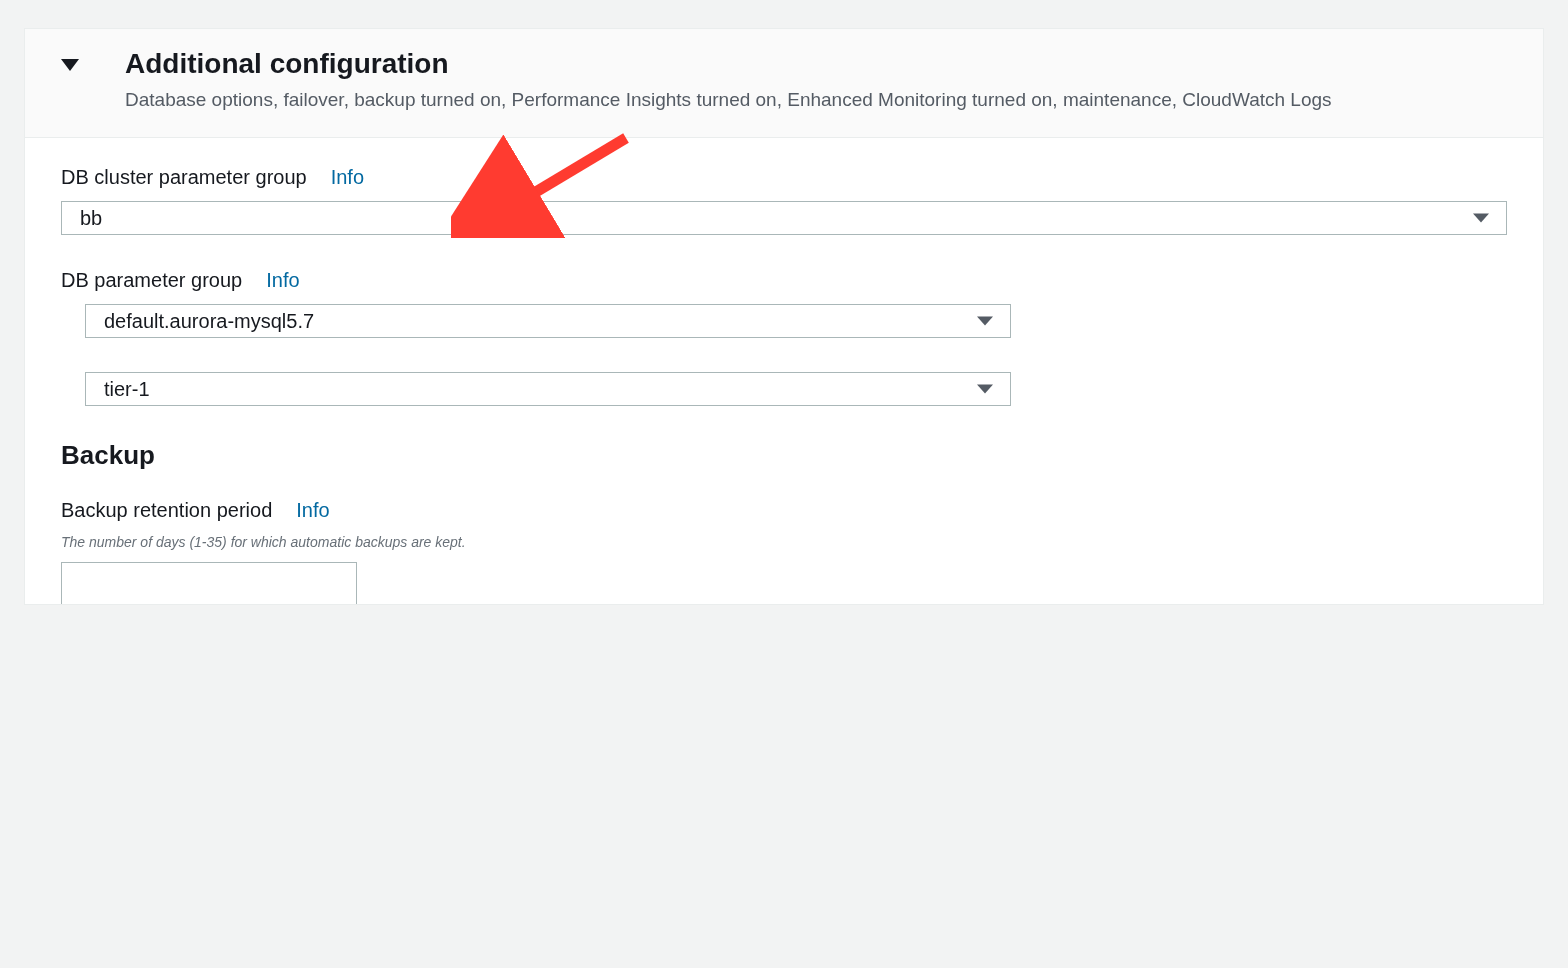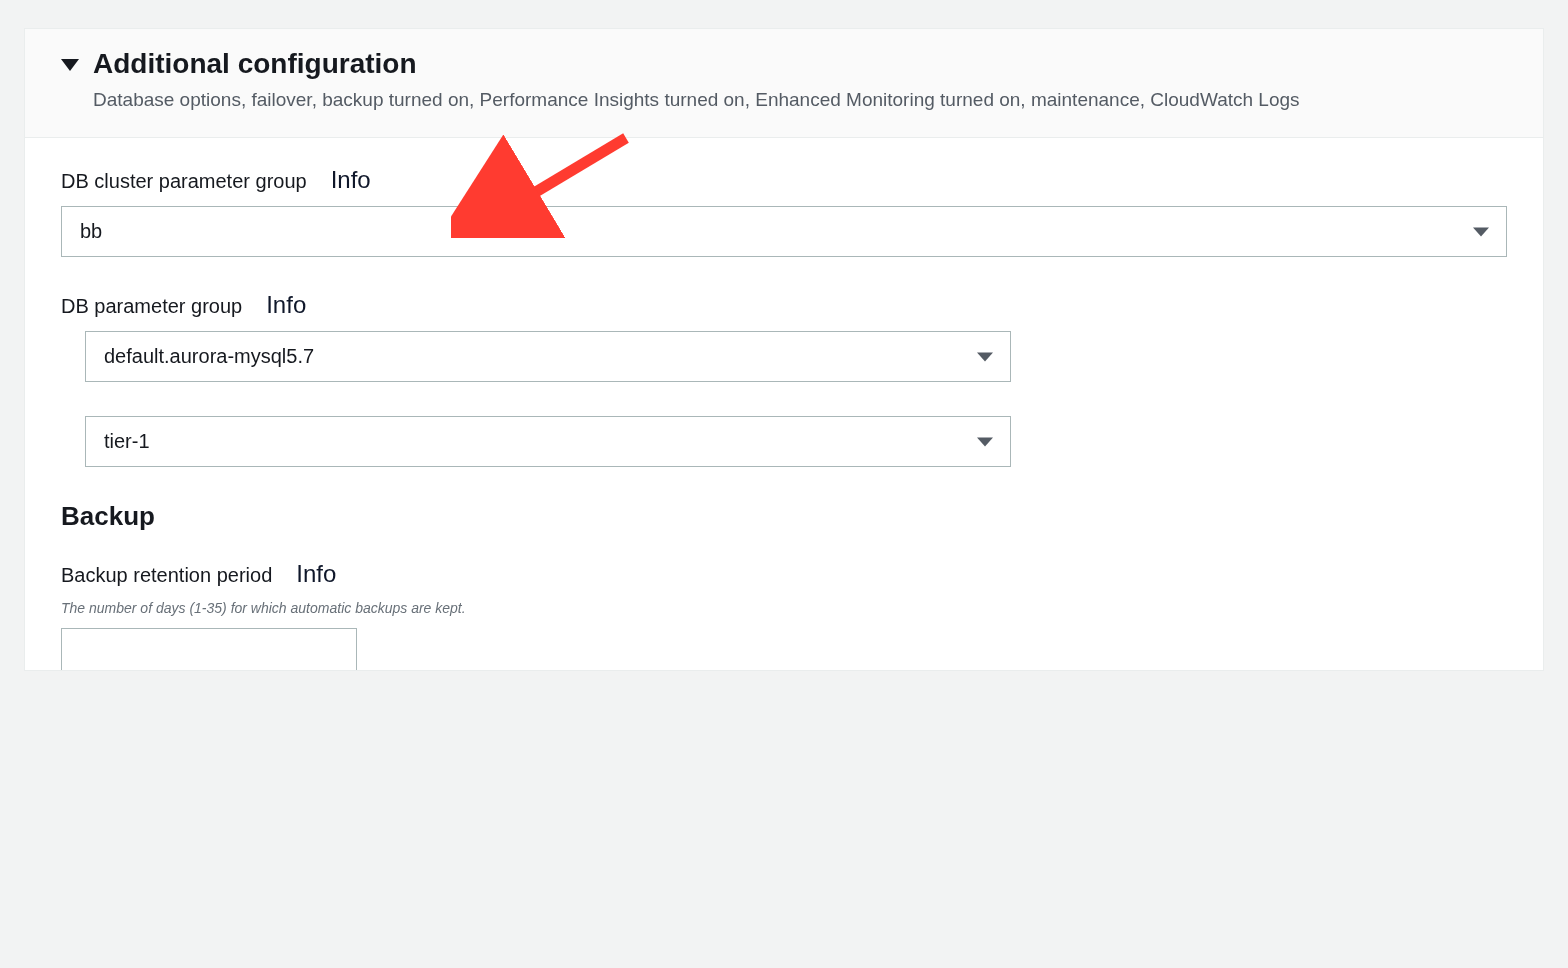--- a/index.html
+++ b/index.html
@@ -17,20 +17,21 @@
       background: #ffffff;
       border: 1px solid #eaeded;
       margin: 28px 24px 0 24px;
     }
     .accordion-header {
       background: #fafafa;
       padding: 18px 36px 24px 36px;
       border-bottom: 1px solid #eaeded;
       display: flex;
       align-items: flex-start;
+      gap: 32px;
     }
     .triangle-icon {
       display: inline-block;
       width: 0;
       height: 0;
       border-left: 9px solid transparent;
       border-right: 9px solid transparent;
       border-top: 12px solid #16191f;
       margin-top: 12px;
       margin-right: 14px;
@@ -68,38 +69,38 @@
       align-items: baseline;
       gap: 24px;
       margin-bottom: 12px;
     }
     .field-label {
       font-size: 20px;
       color: #16191f;
       font-weight: 400;
     }
     .info-link {
-      font-size: 24px;
-      color: #0f172a;
+      font-size: 20px;
+      color: #0369a1;
       cursor: pointer;
     }
     .select-wrap {
       position: relative;
     }
     .select-full {
       width: 100%;
     }
     .select-medium {
       width: 950px;
       max-width: 100%;
       padding-left: 24px;
     }
     .custom-select {
       width: 100%;
-      height: 51px;
+      height: 34px;
       border: 1px solid #aab7b8;
       background: #ffffff;
       padding: 0 42px 0 18px;
       font-size: 20px;
       color: #16191f;
       appearance: none;
       -webkit-appearance: none;
       cursor: pointer;
       text-align: left;
       display: flex;

